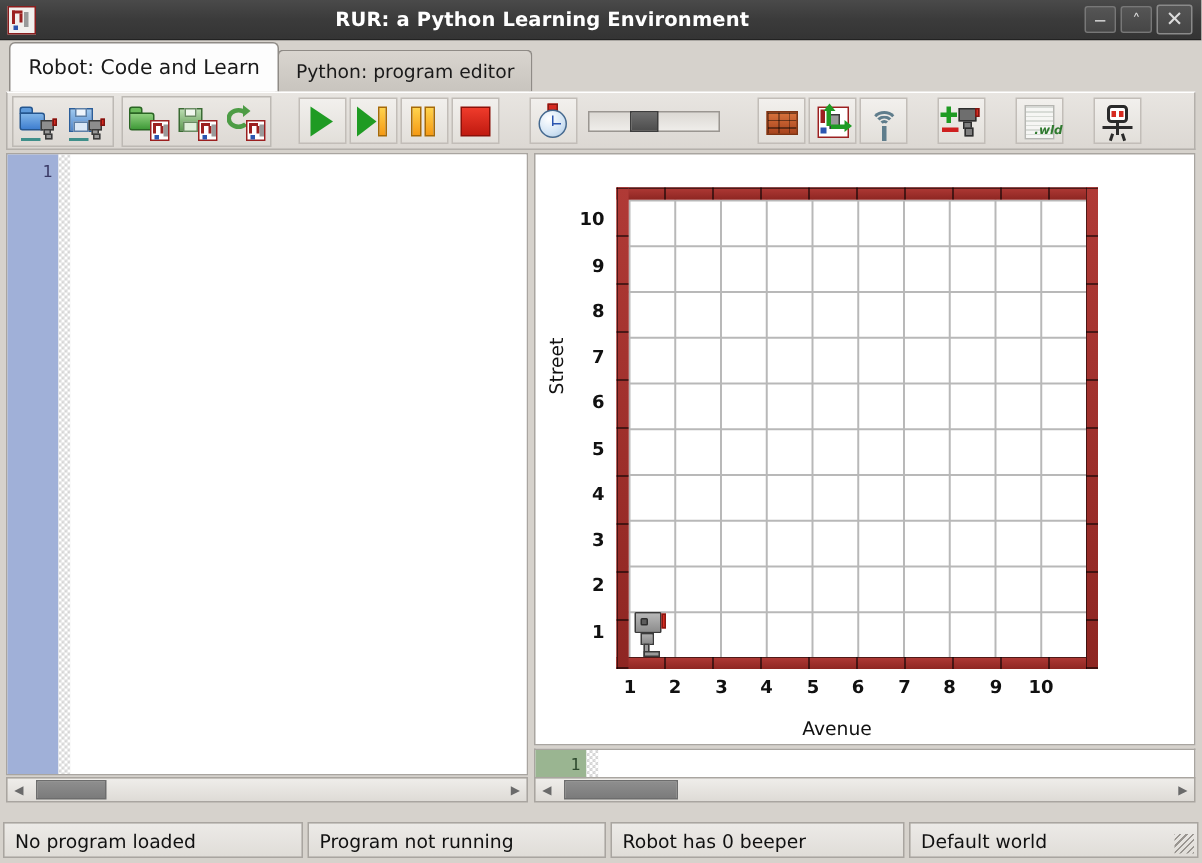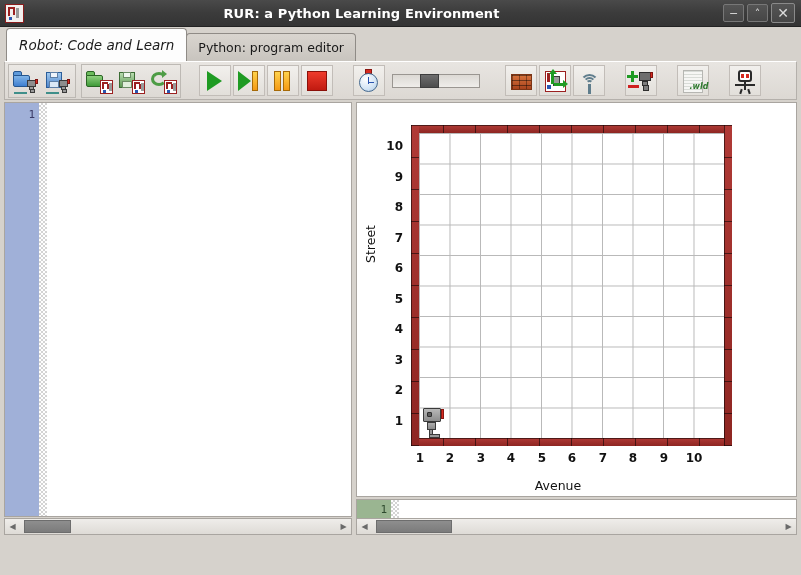--- a/index.html
+++ b/index.html
@@ -90,21 +90,20 @@
     position: relative;
     white-space: nowrap;
   }
   .tab.active {
     background: #fdfdfd;
     height: 33px;
     font-size: 13.5px;
     border-color: #8f8b86;
     z-index: 3;
     padding: 0 12px;
-    font-style: italic;
   }
 
   
   .toolbar {
     position: absolute; left: 4px; top: 61px;
     width: 793px; height: 39px;
     background: linear-gradient(to bottom,#e8e5e1,#dcd8d3);
     border: 1px solid #b4b0ab;
     border-top: 1px solid #fff;
     box-sizing: border-box;
@@ -829,14 +828,23 @@
         <div class="arrow">◀</div>
         <div class="track">
           <div class="thumb" style="left:4px; width:76px;"></div>
         </div>
         <div class="arrow">▶</div>
       </div>
     </div>
 
   </div>
 
+  <div class="statusbar">
+    <div class="status-cell c0">No program loaded</div>
+    <div class="status-cell c1">Program not running</div>
+    <div class="status-cell c2">Robot has 0 beeper</div>
+    <div class="status-cell c3">
+      <span>Default world</span>
+      <span class="grip"></span>
+    </div>
+  </div>
 
 </div>
 
 </body></html>

